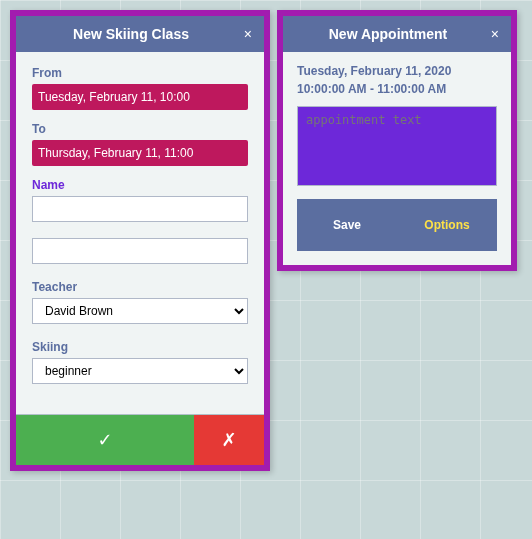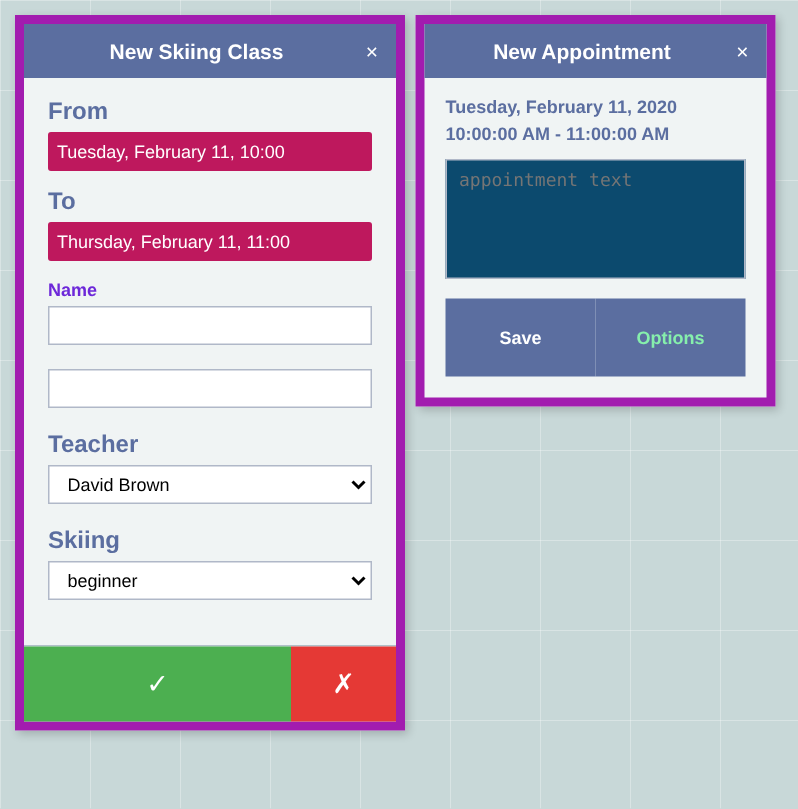--- a/index.html
+++ b/index.html
@@ -61,21 +61,21 @@
       top: 10px;
       width: 260px;
     }
 
     .panel-skiing .panel-body {
       padding: 14px 16px;
     }
 
     .field-label {
       color: #5b6ea0;
-      font-size: 16px;
+      font-size: 12px;
       font-weight: bold;
       margin-bottom: 4px;
       display: block;
     }
 
     .field-label-dark {
       color: #6d28d9;
       font-size: 12px;
       font-weight: bold;
       margin-bottom: 4px;
@@ -162,21 +162,21 @@
       font-size: 12px;
       font-weight: bold;
       margin-bottom: 8px;
       line-height: 1.5;
     }
 
     .appt-textarea {
       width: 100%;
       height: 80px;
       border: 1px solid #b0b8c8;
-      background: #0c4a6e;
+      background: #6d28d9;
       font-size: 12px;
       color: #aaa;
       padding: 6px 8px;
       resize: none;
       outline: none;
       margin-bottom: 10px;
     }
 
     .appt-buttons {
       display: flex;
@@ -192,21 +192,21 @@
       padding: 7px 10px;
       font-size: 12px;
       cursor: pointer;
       font-weight: bold;
     }
 
     .btn-options {
       flex: 1;
       background: #5b6ea0;
       border: none;
-      color: #86efac;
+      color: #fde047;
       padding: 19px 10px;
       font-size: 12px;
       cursor: pointer;
       font-weight: bold;
     }
 
     .field-section {
       margin-bottom: 4px;
     }
   </style>

